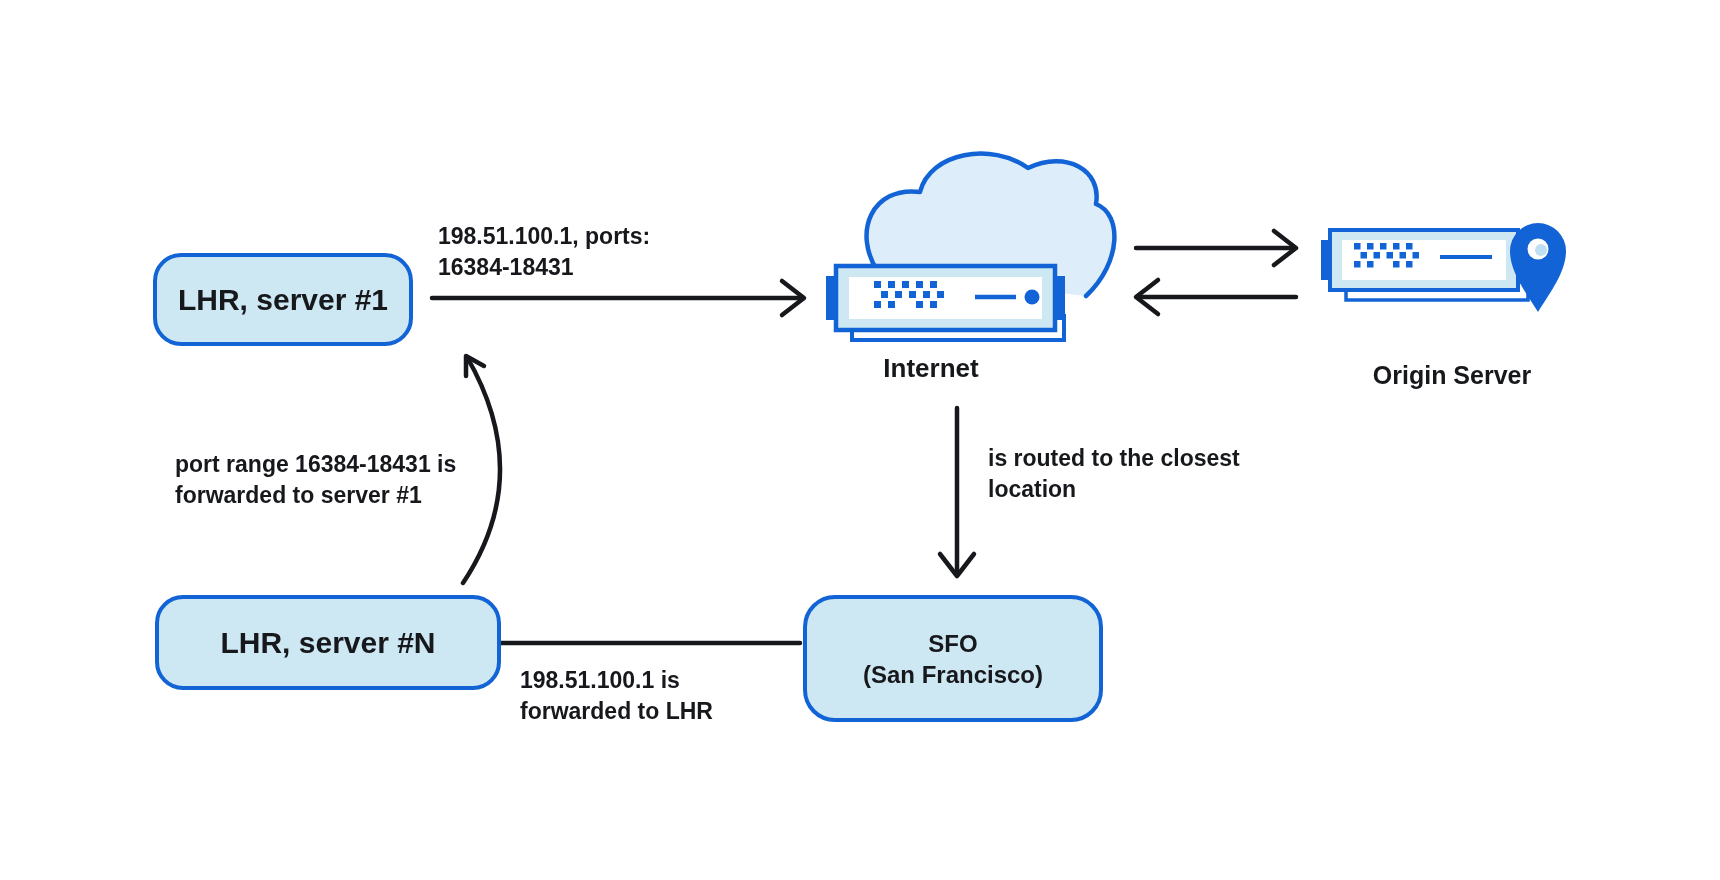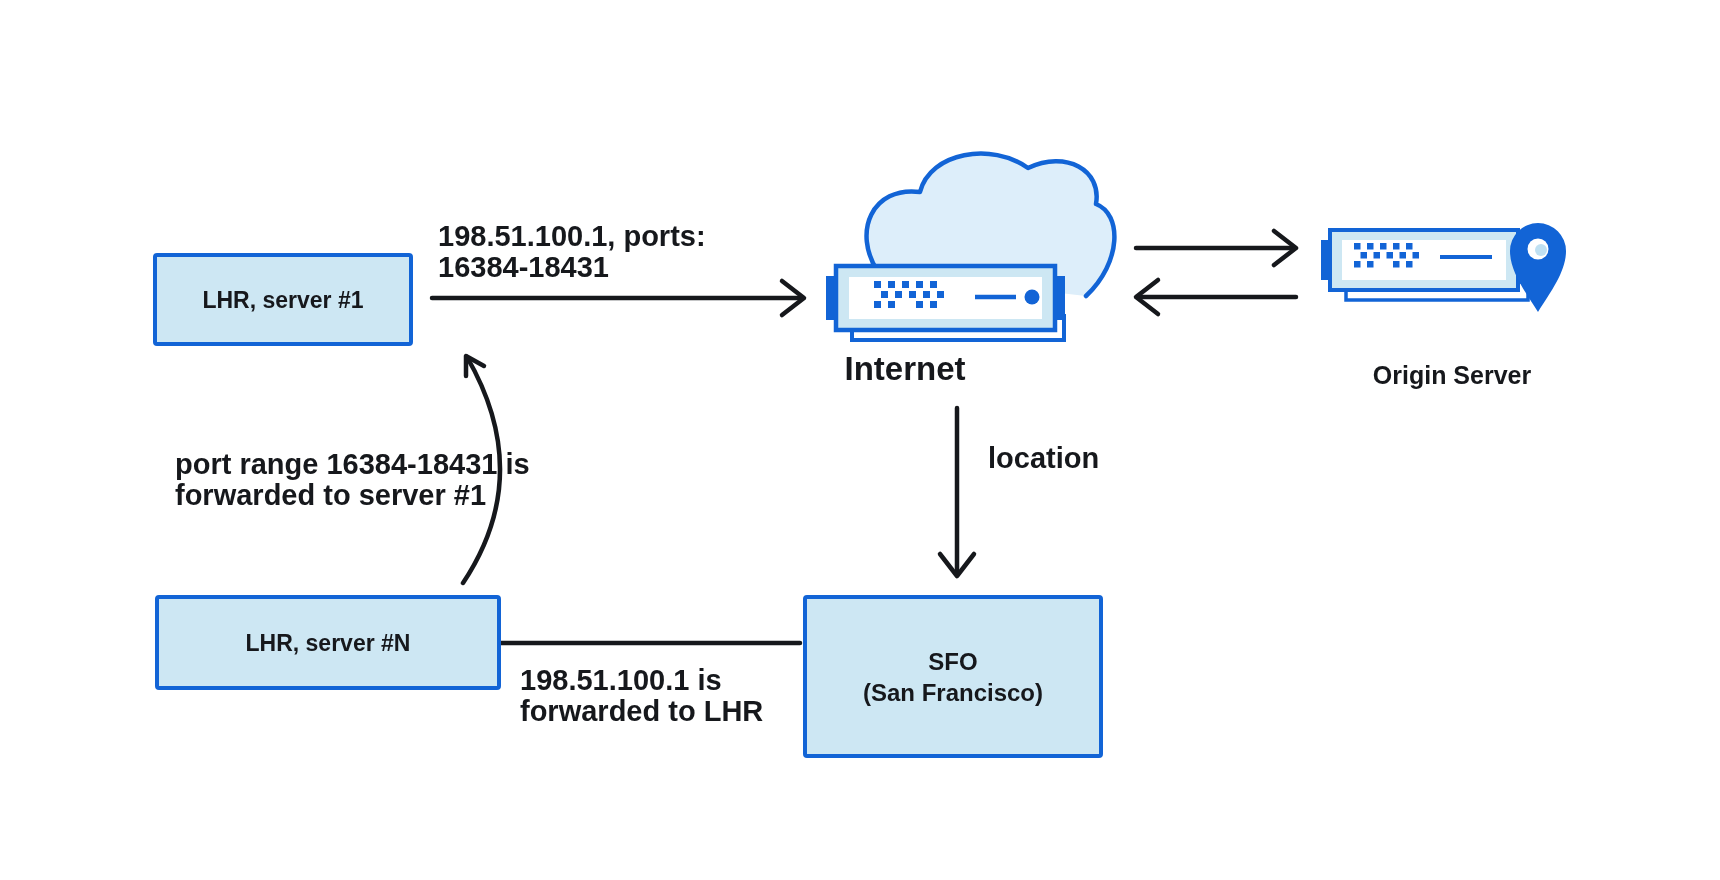--- a/index.html
+++ b/index.html
@@ -11,41 +11,41 @@
     color: var(--ink, #16181c);
     overflow:hidden;
   }
   .art { position:absolute; left:0; top:0; }
 
   .node {
     position:absolute;
     box-sizing:border-box;
     border: 4.5px solid var(--accent);
     background: var(--node-fill);
-    border-radius: 4px;
+    border-radius: 28px;
     display:flex; flex-direction:column;
     align-items:center; justify-content:center;
-    font-weight:bold; font-size:23px; line-height:30px;
+    font-weight:bold; font-size:30px; line-height:30px;
     text-align:center;
   }
   .node-lhr1 { left:153px; top:253px; width:260px; height:93px; }
   .node-lhrn { left:155px; top:595px; width:346px; height:95px; }
-  .node-sfo  { left:803px; top:595px; width:300px; height:163px; border-radius:4px; font-size:24px; line-height:31px; }
+  .node-sfo  { left:803px; top:595px; width:300px; height:127px; border-radius:32px; font-size:24px; line-height:31px; }
 
   .lbl {
     position:absolute;
-    font-weight:bold; font-size:29px; line-height:31px;
+    font-weight:bold; font-size:23px; line-height:31px;
     white-space:nowrap;
   }
   .lbl-center { text-align:center; }
   .lbl-edge-a   { left:438px; top:221px; }
   .lbl-anycast  { left:988px; top:443px; }
   .lbl-sfo-lhrn { left:520px; top:665px; }
   .lbl-port     { left:175px; top:449px; }
-  .lbl-internet { left:805px; top:353px; width:200px; font-size:33px; }
+  .lbl-internet { left:831px; top:353px; width:200px; font-size:26px; }
   .lbl-origin   { left:1332px; top:327px; width:240px; font-size:25px;margin-top:33px; }
 
   .stroke-accent { stroke: var(--accent); }
   .fill-accent   { fill: var(--accent); }
   .fill-node     { fill: var(--node-fill); }
   .fill-cloud    { fill: var(--cloud-fill); }
   .arrow { stroke: var(--ink); stroke-width:4.5; fill:none; stroke-linecap:round; stroke-linejoin:round; }
 </style>
 </head>
 <body>
@@ -163,20 +163,21 @@
 
   <div class="lbl lbl-internet lbl-center">Internet</div>
   <div class="lbl lbl-origin lbl-center">Origin Server</div>
 
   <div class="lbl lbl-edge-a">
     <div>198.51.100.1, ports:</div>
     <div>16384-18431</div>
   </div>
 
   <div class="lbl lbl-anycast">
+    <div>is routed to the closest</div>
     <div>location</div>
   </div>
 
   <div class="lbl lbl-sfo-lhrn">
     <div>198.51.100.1 is</div>
     <div>forwarded to LHR</div>
   </div>
 
   <div class="lbl lbl-port">
     <div>port range 16384-18431 is</div>

